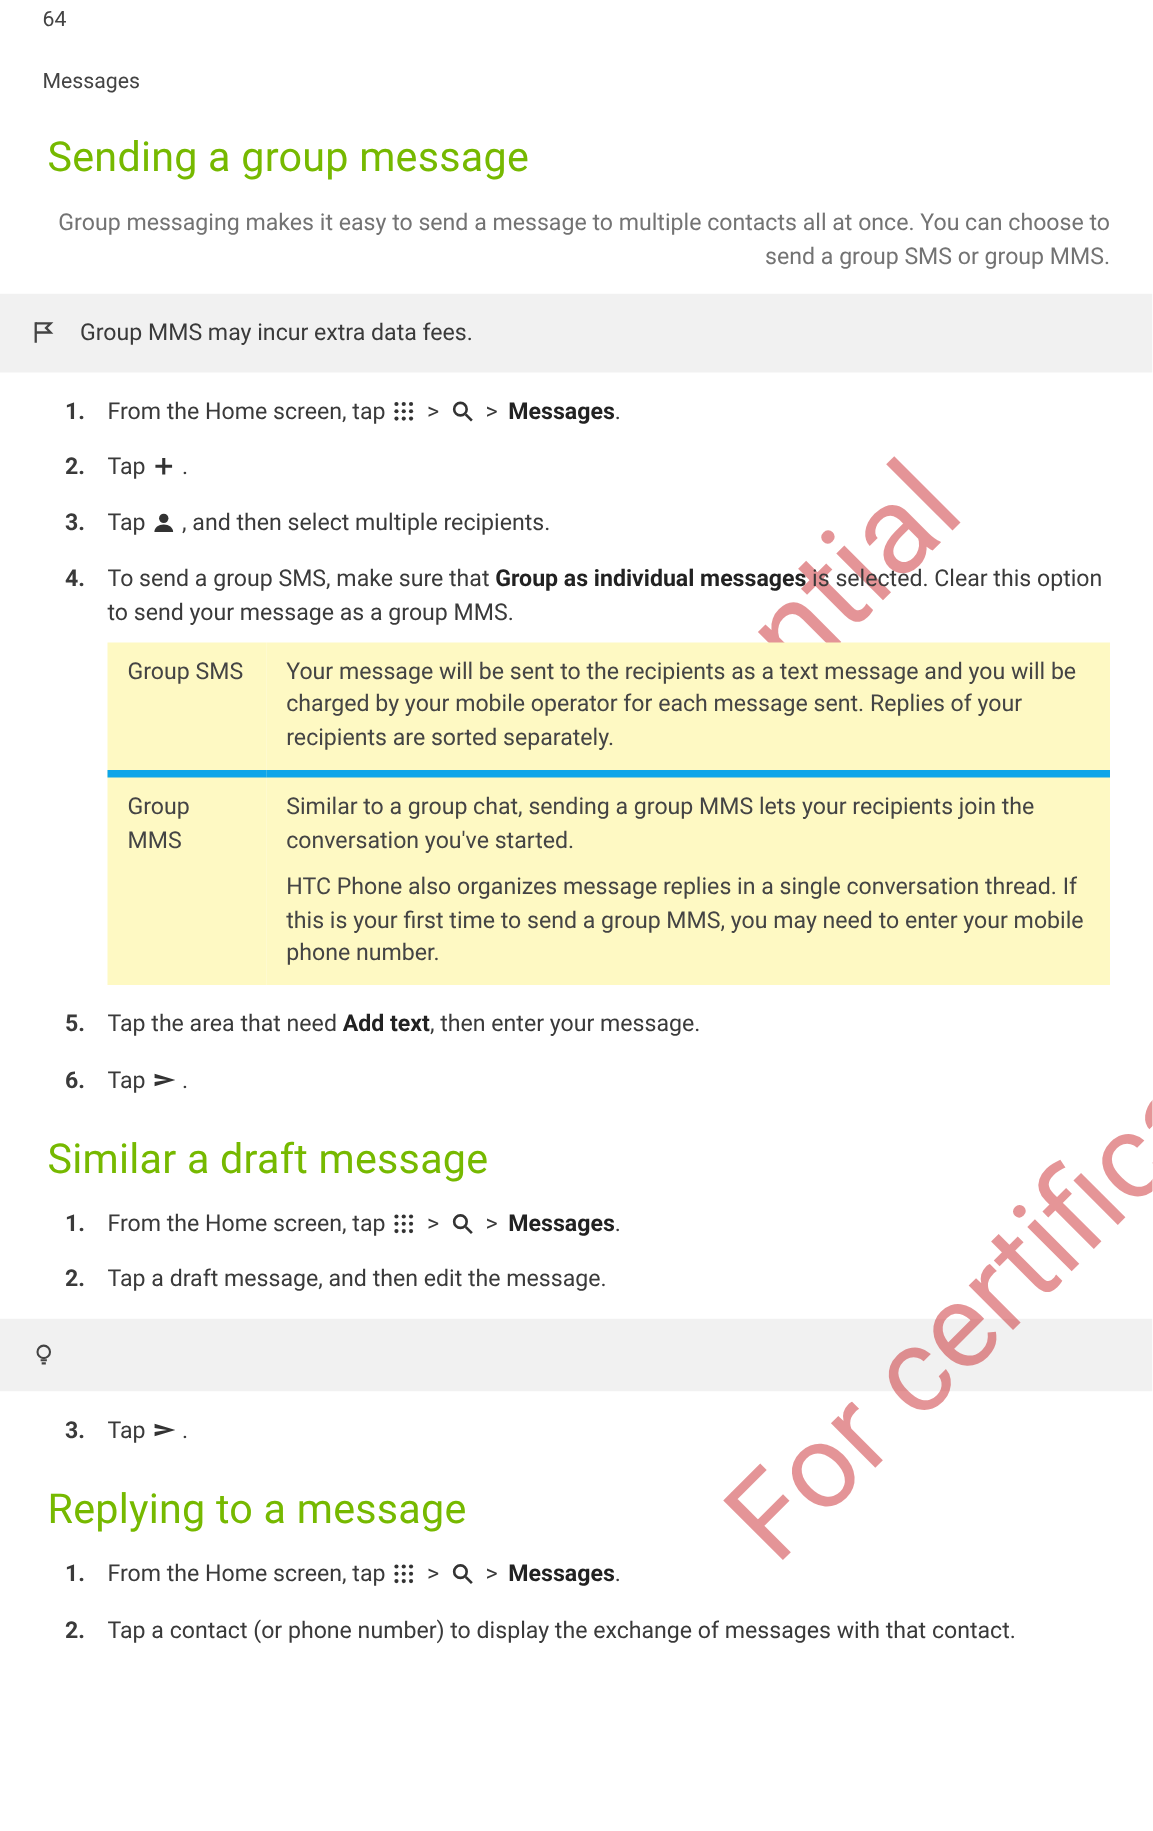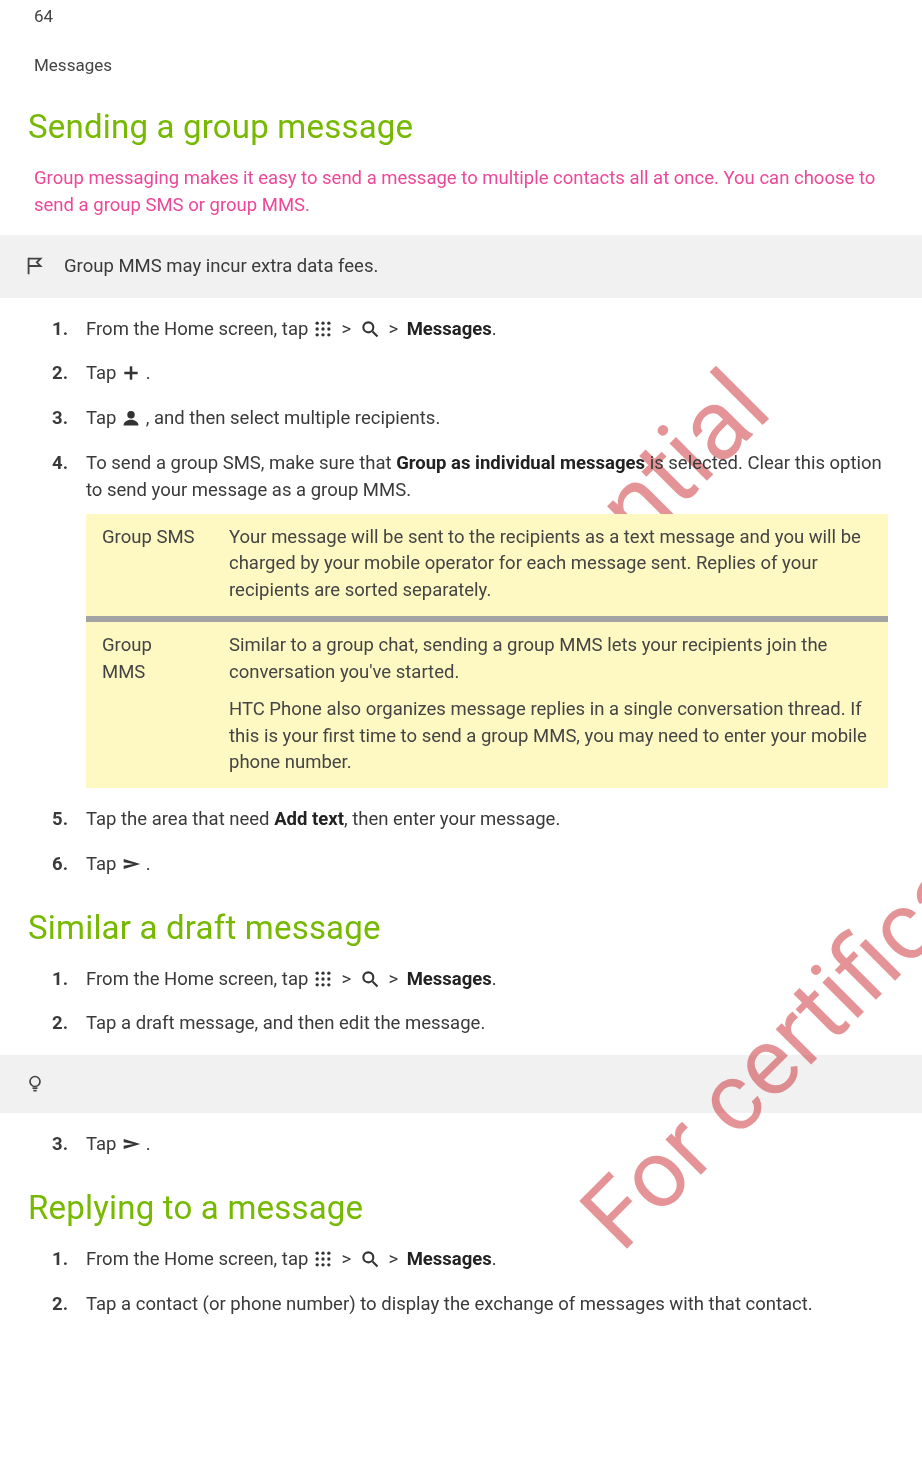--- a/index.html
+++ b/index.html
@@ -22,26 +22,27 @@
     gap: 24px;
     padding: 4px 0 0 34px;
     font-size: 17px;
     color: #444;
     flex-direction: column;
   }
   .sec-title {
     font-size: 33px;
     color: #76b900;
     font-weight: 400;
-    margin: 26px 34px 14px 28px;
+    margin: 26px 34px 14px 38px;
     letter-spacing: 0.2px;
   }
   .para {
     margin: 0 34px 14px 34px;
-    color: #ec4899;
+    color: #737373;
+    text-align: right;
   }
   .info-box {
     background: #f1f1f1;
     display: flex;
     align-items: center;
     gap: 18px;
     padding: 18px 24px;
     margin: 16px 0 18px 0;
   }
   .info-icon {
@@ -85,21 +86,21 @@
   table.defs td {
     background: #fef9c3;
     padding: 10px 16px 12px 16px;
     vertical-align: top;
     color: #444;
   }
   table.defs td.term {
     width: 95px;
     color: #444;
   }
-  table.defs tr + tr td { border-top: 6px solid #a3a3a3; }
+  table.defs tr + tr td { border-top: 6px solid #0ea5e9; }
   table.defs td p { margin: 0 0 10px 0; }
   table.defs td p:last-child { margin-bottom:0; }
   .gt { margin: 0 4px; }
 
   
   .wm {
     position: absolute;
     font-size: 110px;
     color: #c5151a;
     opacity: 0.45;

